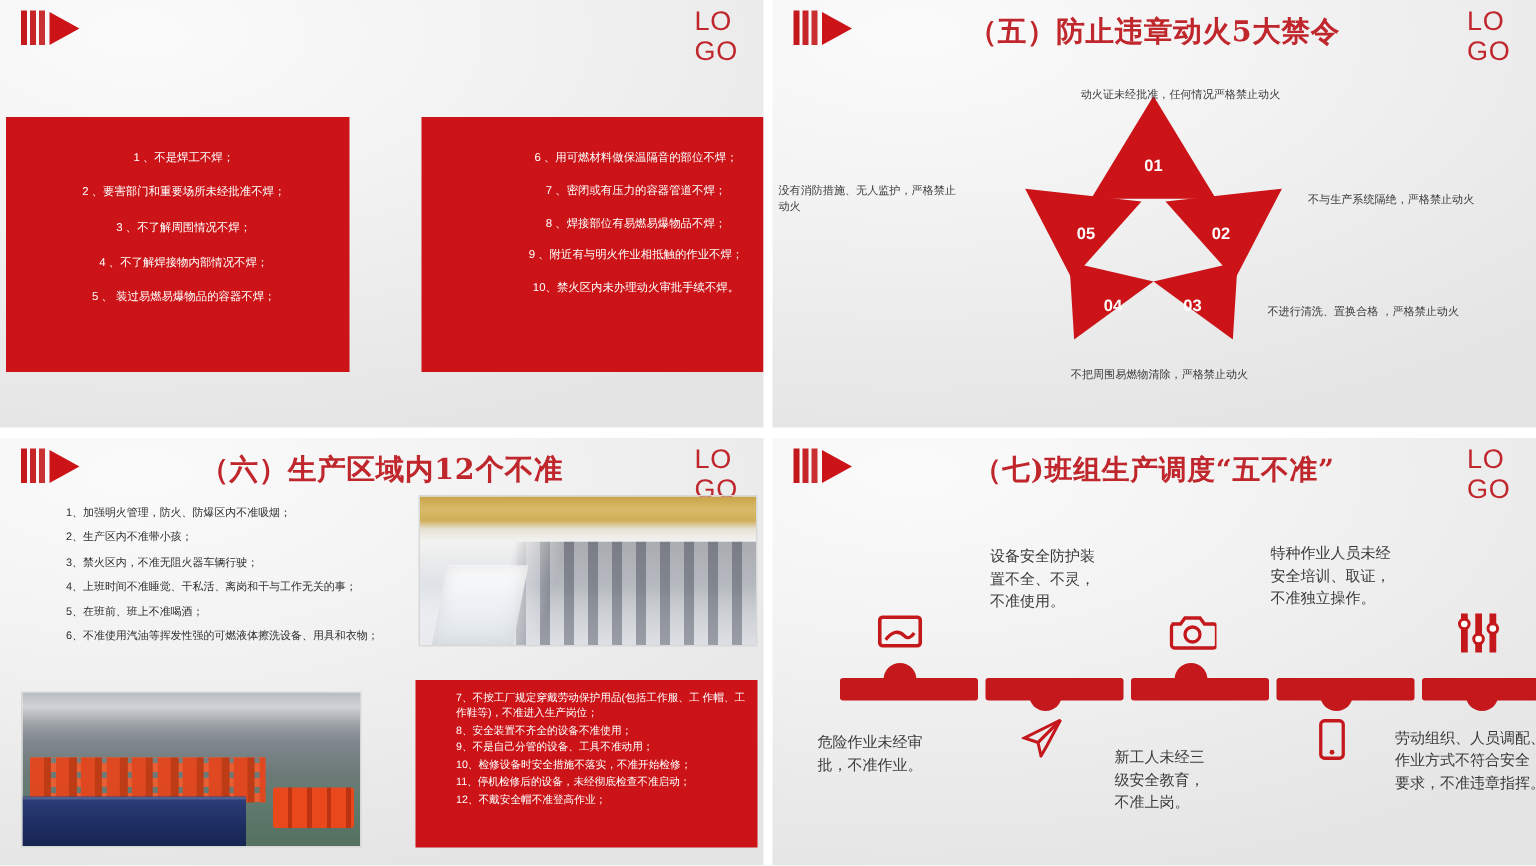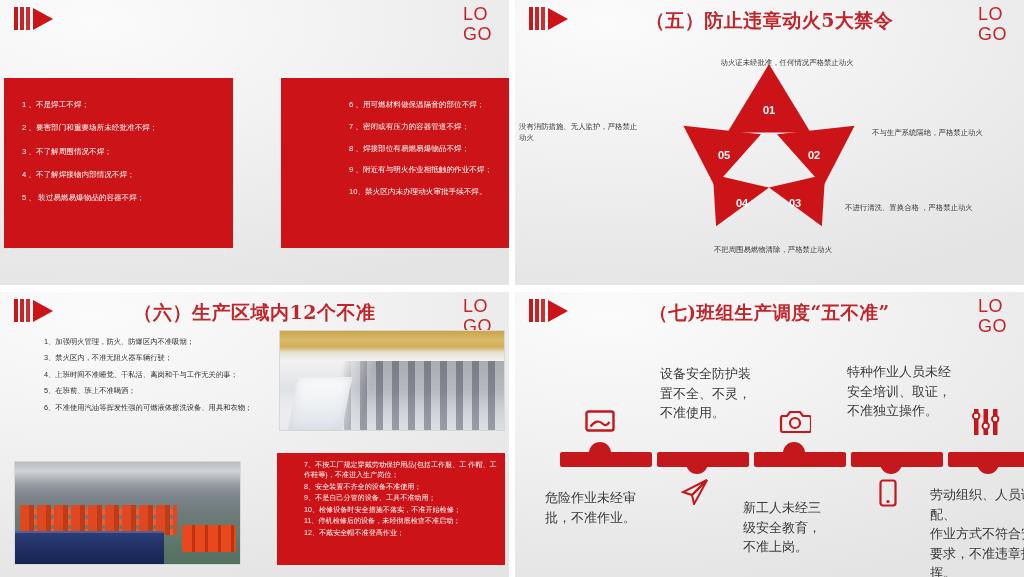--- a/index.html
+++ b/index.html
@@ -72,21 +72,21 @@
     color: #ffffff;
   }
   .red-box.left4  { left: 4px;   top: 78px; width: 229px; height: 170px; }
   .red-box.right4 { left: 281px; top: 78px; width: 228px; height: 170px; }
   .wl-list {
     list-style: none;
     padding: 22px 10px 0 18px;
     font-size: 7.6px;
     line-height: 1.35;
   }
-  .wl-list li { margin-bottom: 13px; white-space: nowrap; }
+  .wl-list li { margin-bottom: 13px; white-space: nowrap; text-align: center; }
   .wl-list.right { padding-left: 28px; margin-left: 40px; }
   .wl-list.right li { margin-bottom: 11.5px; }
 
   
   .star-wrap { position: absolute; left: 0; top: 0; width: 509px; height: 285px; }
   .star-svg { position: absolute; left: 141px; top: 62px; }
   .star-label {
     position: absolute;
     font-size: 7.4px;
     color: #3b3b3b;
@@ -179,21 +179,21 @@
   .s7-bar { position: absolute; background: #c4181c; height: 15px; border-radius: 2px; }
   .s7-knob {
     position: absolute; width: 22px; height: 22px; border-radius: 50%;
     background: #c4181c;
   }
   .s7-icon {
     position: absolute;
     color: #c4181c;
   }
   .s7-text {
-    position: absolute; font-size: 13px; color: #3a3a3a; line-height: 1.5;
+    position: absolute; font-size: 10px; color: #3a3a3a; line-height: 1.5;
   }
 </style>
 </head>
 <body>
 
 <div class="grid">
 
   <div class="slide">
     <div class="logo-mark">
       <div class="bar b1"></div>
@@ -354,20 +354,21 @@
 不准独立操作。</div>
       <div class="s7-text" style="left:415px; top:193px; width:120px; white-space:pre-line;">劳动组织、人员调配、
 作业方式不符合安全
 要求，不准违章指挥。</div>
     </div>
   </div>
 </div>
 
 <ul class="s6-list" style="position:fixed;margin-left:32px;">
   <li>1、加强明火管理，防火、防爆区内不准吸烟；</li>
+  <li>2、生产区内不准带小孩；</li>
   <li>3、禁火区内，不准无阻火器车辆行驶；</li>
   <li>4、上班时间不准睡觉、干私活、离岗和干与工作无关的事；</li>
   <li>5、在班前、班上不准喝酒；</li>
   <li>6、不准使用汽油等挥发性强的可燃液体擦洗设备、用具和衣物；</li>
 </ul>
 
 <div class="photo photo-top" style="position:fixed;">
   <div class="p-factory"></div>
 </div>
 <div class="photo photo-bot" style="position:fixed;">

